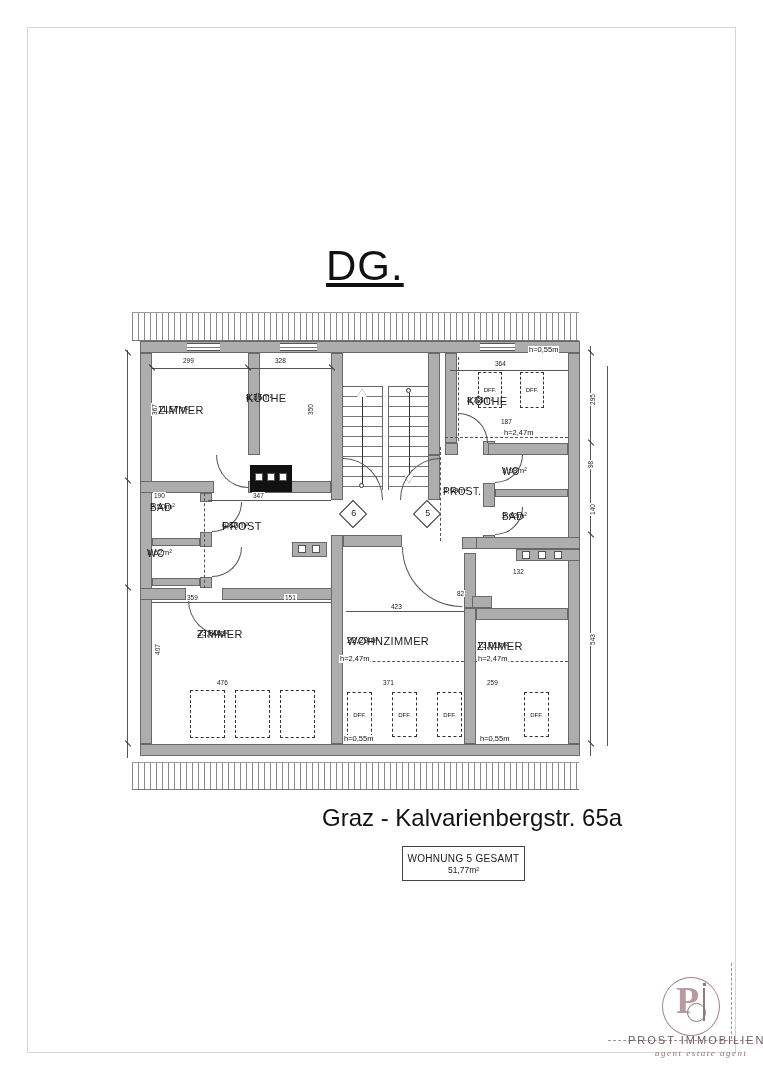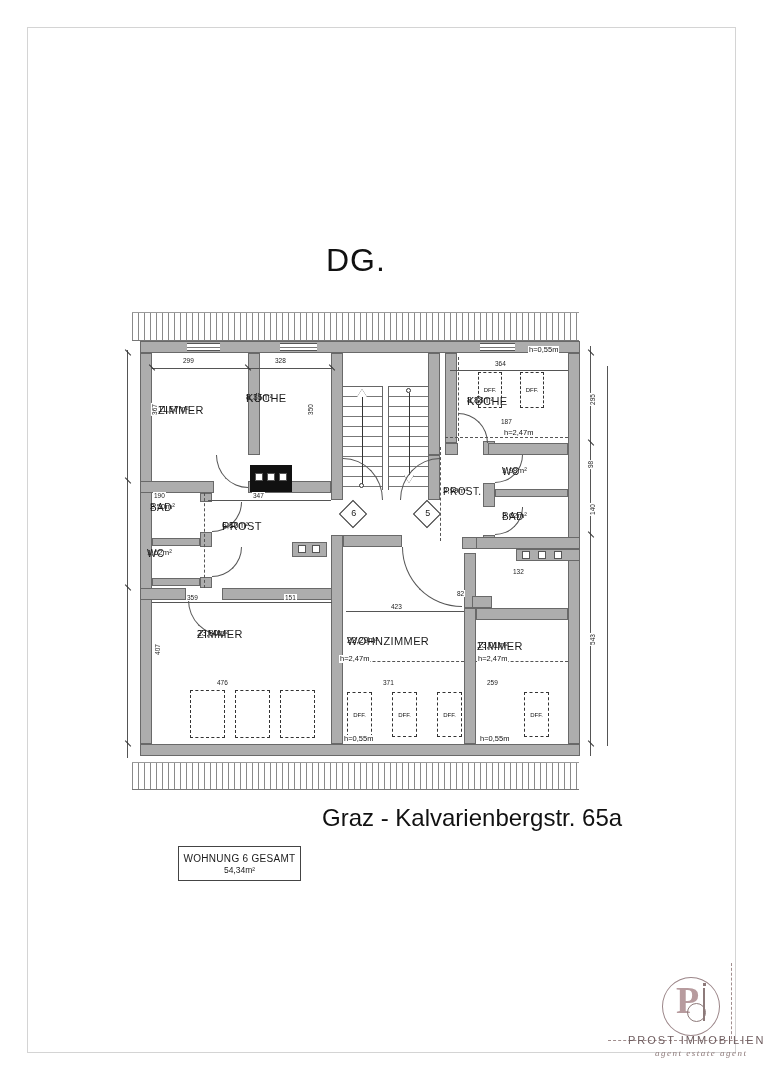--- a/index.html
+++ b/index.html
@@ -1,19 +1,19 @@
 <!DOCTYPE html>
 <html><head>
 <meta charset="utf-8">
 <style>
   html,body{margin:0;padding:0;background:#fff;}
   .page{position:relative;width:763px;height:1080px;background:#fff;overflow:hidden;
         font-family:"Liberation Sans",sans-serif;color:#1a1a1a;}
   .frame{position:absolute;left:27px;top:27px;width:707px;height:1024px;border:1px solid #d4d4d4;}
-  .title{position:absolute;left:326px;top:242px;font-size:32px;letter-spacing:1px;color:#111;}
+  .title{position:absolute;left:326px;top:242px;font-size:42px;letter-spacing:1px;color:#111;text-decoration:underline;}
   .address{position:absolute;left:322px;top:804px;font-size:24px;color:#111;white-space:nowrap;}
   .apt-box{position:absolute;width:121px;height:33px;border:1px solid #444;text-align:center;
            display:flex;flex-direction:column;justify-content:center;gap:1px;}
   .apt-label{font-size:10px;letter-spacing:0.3px;}
   .apt-area{font-size:8.5px;}
   #plan{position:absolute;left:120px;top:306px;width:500px;height:492px;}
   #plan *{position:absolute;box-sizing:border-box;}
   .hatch{background:repeating-linear-gradient(90deg,#8a8a8a 0 1px,transparent 1px 6px);
          border-top:1px solid #9a9a9a;border-bottom:1px solid #777;}
   .wall{background:#adadad;border:1px solid #696969;}
@@ -290,23 +290,23 @@
         <span class="dim rot" style="left: 31px; top: 340px;">407</span>
         <span class="dim rot" style="left: 466px; top: 90px;">295</span>
         <span class="dim rot" style="left: 466px; top: 155px;">98</span>
         <span class="dim rot" style="left: 466px; top: 200px;">140</span>
         <span class="dim rot" style="left: 466px; top: 330px;">543</span>
       </div>
   </div>
 
   <div class="address">Graz - Kalvarienbergstr. 65a</div>
 
-  <div class="apt-box" style="left:178px;top:846px;">
-    <div class="apt-label">WOHNUNG 6 GESAMT</div>
-    <div class="apt-area">54,34m²</div>
+  <div class="apt-box" style="left:402px;top:846px;">
+    <div class="apt-label">WOHNUNG 5 GESAMT</div>
+    <div class="apt-area">51,77m²</div>
   </div>
 
   <div>
     <div class="logo-dash-v"></div>
     <div class="logo-dash-h"></div>
     <div class="logo-circle"></div>
     <div class="mono-p">P</div>
     <div class="mono-d-bowl"></div>
     <div class="mono-d-stem"></div>
     <div class="mono-d-dot"></div>

